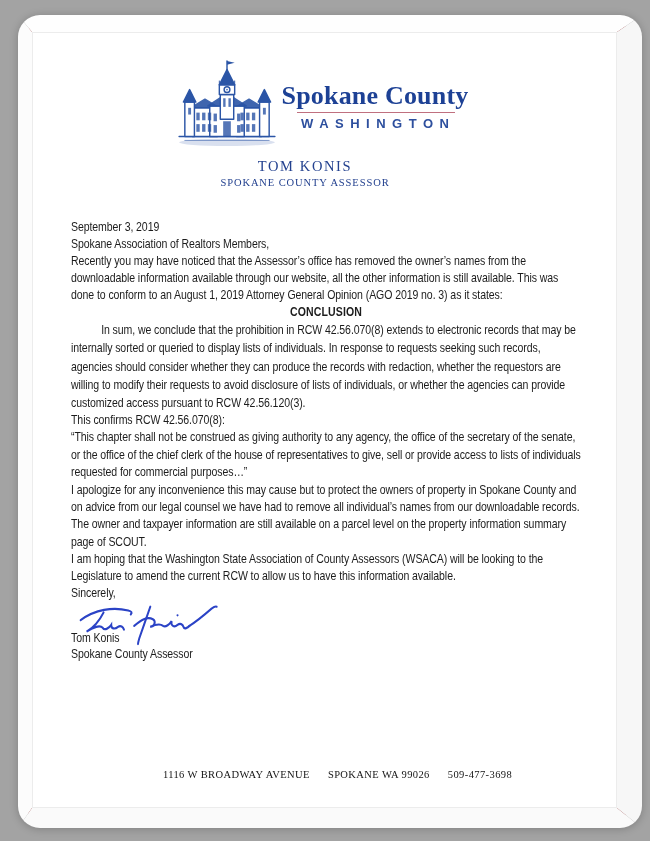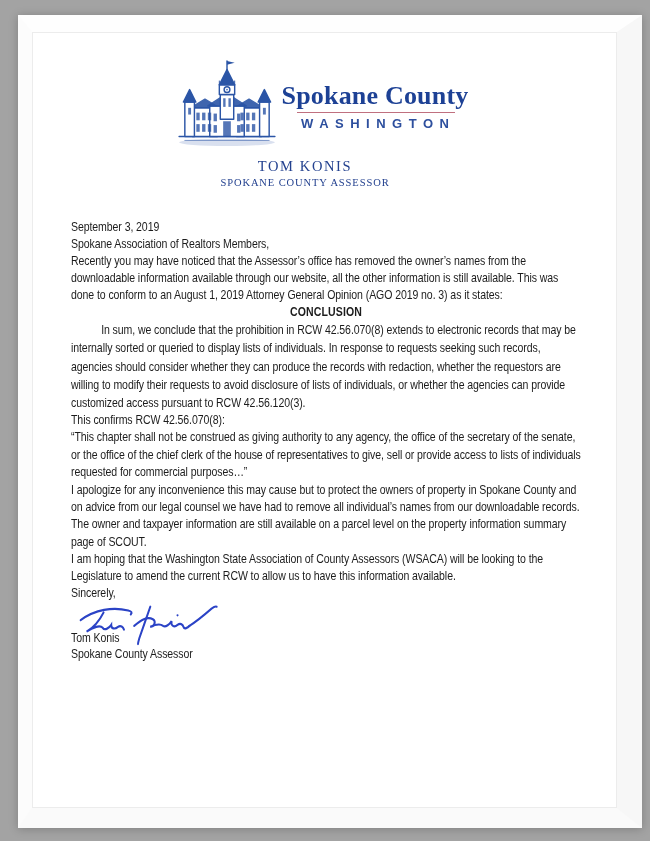--- a/index.html
+++ b/index.html
@@ -13,20 +13,21 @@
   
   .frame{
     position:absolute;left:18px;top:15px;
     width:624px;height:813px;
     box-sizing:border-box;
     border-style:solid;
     border-width:17px 25px 20px 14px;
     border-color:#fefefe #f7f7f7 #fafafa #fcfcfc;
     background:#7f1d1d;
     box-shadow:0 1px 9px rgba(0,0,0,0.22);
+    border-radius:22px;
   }
   .page{
     width:100%;height:100%;
     box-sizing:border-box;
     border:1px solid #ececec;
     background:#ffffff;
     position:relative;
   }
   .content{
     position:relative;
@@ -184,16 +185,21 @@
           <path d="M89 7 C 85 17, 80 30, 76 40 C 75 43, 74.5 45, 74.5 46"></path>
           <path d="M70 27 C 78 21, 85 17, 92 20 C 96 22, 94 28, 89 28 C 94 26, 100 24, 104 27 C 107 29, 112 25, 114 22 C 113 27, 117 29, 121 26 C 124 24, 127 25, 128 28 C 129 31, 133 29, 135 27"></path>
           <path d="M135 27 C 142 23, 152 16, 161 9 C 164 7, 166 6.5, 167 7"></path>
           <circle cx="121" cy="16" r="1.2" fill="#2b43c6" stroke="none"></circle>
         </svg>
 
         <p class="sig-name">Tom Konis</p>
         <p class="sig-title">Spokane County Assessor</p>
       </div>
 
+      <div class="footer">
+        <span class="seg">1116 W BROADWAY AVENUE</span>
+        <span class="seg">SPOKANE WA  99026</span>
+        <span class="seg">509-477-3698</span>
+      </div>
 
     </div>
   </div>
 </div>
 
 </body></html>

